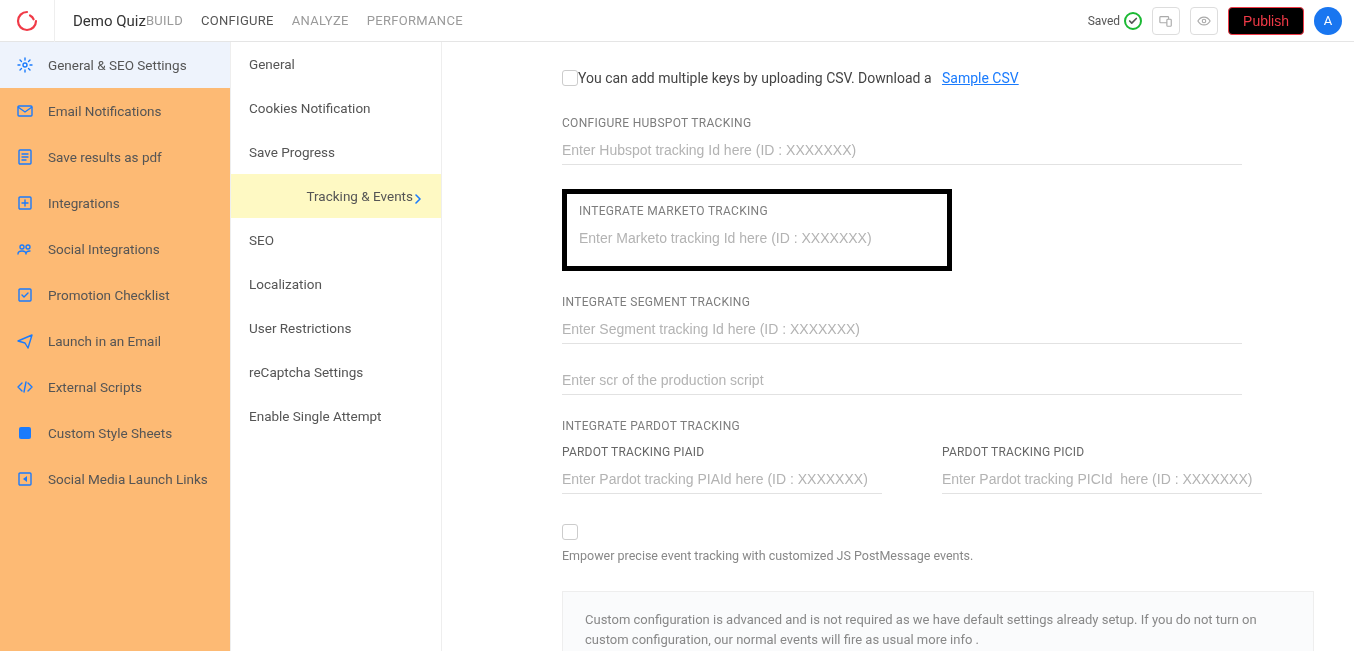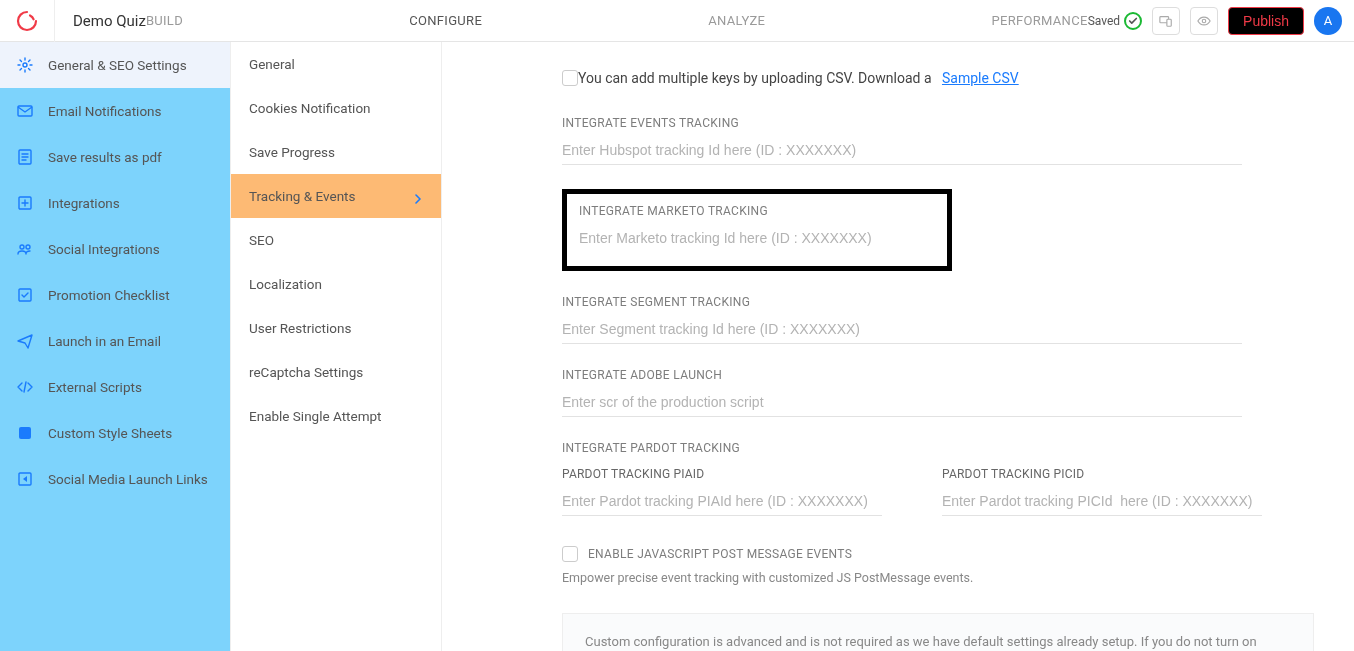--- a/index.html
+++ b/index.html
@@ -17,51 +17,51 @@
   .topbar {
     height: 42px;
     border-bottom: 1px solid #e5e5e5;
     display: flex;
     align-items: center;
     padding: 0 12px 0 0;
   }
   .logo-wrap { width: 55px; display:flex; justify-content:center; align-items:center; height:42px; border-right:1px solid #eee;}
   .logo { width:24px; height:24px; }
   .title-area { padding-left:18px; color:#333; font-size:15px; }
-  .topnav { flex:1; display:flex; justify-content:space-between; gap:18px; }
+  .topnav { flex:1; display:flex; justify-content:flex-start; gap:18px; }
   .topnav span { color:#9a9a9a; font-size:13px; letter-spacing:0.3px; cursor:pointer;}
   .topnav .active { color:#555; }
   .top-right { display:flex; align-items:center; gap:10px; }
   .saved-group { display:flex; align-items:center; gap:4px; color:#555; font-size:12px;}
   .circle-check { width:18px; height:18px; border:2px solid #1bb934; border-radius:50%; display:flex;align-items:center;justify-content:center;}
   .circle-check svg{width:10px;height:10px;stroke:#1bb934;}
   .sq-btn { width:28px; height:28px; border:1px solid #ddd; border-radius:4px; display:flex;align-items:center;justify-content:center;color:#aaa;background:#fff;cursor:pointer;}
   .sq-btn svg{width:14px;height:14px;}
   .publish-btn { border:1px solid #f03a47; color:#f03a47; background:#000000; padding:5px 14px; border-radius:4px; font-size:14px; cursor:pointer;}
   .avatar { width:28px; height:28px; border-radius:50%; background:#1976f0; color:#fff; display:flex;align-items:center;justify-content:center; font-size:13px;}
 
   
   .cols { display:flex; height:609px; }
-  .side1 { width:231px; border-right:1px solid #eee; background:#7dd3fc; overflow:hidden;}
+  .side1 { width:231px; border-right:1px solid #eee; background:#fdba74; overflow:hidden;}
   .side2 { width:211px; border-right:1px solid #eee; background:#fff; }
   .main  { flex:1; background:#fff; overflow:hidden; position:relative;}
 
   .side1-item {
     display:flex; align-items:center; gap:14px;
     padding:14px 16px; color:#555; font-size:13.5px; cursor:pointer;
   }
   .side1-item.active { background:#eef3fc; }
   .side1-item .ico { width:18px; height:18px; color:#1a7bfd; display:flex;align-items:center;justify-content:center;}
   .side1-item .ico svg{width:16px;height:16px;}
 
   .side2-item {
     display:flex; align-items:center; justify-content:space-between;
     padding:14px 18px; color:#555; font-size:13.5px; cursor:pointer;
   }
-  .side2-item.active { background:#fdba74; }
+  .side2-item.active { background:#fef9c3;justify-content:flex-end; }
   .chev { width:10px;height:10px; color:#1a7bfd;}
   .chev svg{width:10px;height:10px;}
 
   
   .content { padding: 22px 40px 40px 120px; }
   .csvrow { display:flex; align-items:center; margin-bottom:30px; margin-top:6px;}
   .chk { width:16px;height:16px;border:1px solid #ccc;border-radius:3px; background:#fff; flex-shrink:0;}
   .csvrow .txt { color:#444; font-size:14px;}
   .link { color:#1a7bfd; text-decoration:underline; cursor:pointer;}
 
@@ -269,54 +269,52 @@
 
       <div class="csvrow">
         <span class="chk"></span>
         <span class="txt">
            <span>You can add multiple keys by uploading CSV. Download a</span>
            &nbsp;&nbsp;<a class="link">Sample CSV</a>
         </span>
       </div>
 
       <div class="field-block" style="width:680px;">
-        <div class="field-label">INTEGRATE EVENTS TRACKING</div>
+        <div class="field-label">CONFIGURE HUBSPOT TRACKING</div>
         <input class="ti" placeholder="Enter Hubspot tracking Id here (ID : XXXXXXX)" style="">
       </div>
 
       <div class="highlighted">
         <div class="field-label">INTEGRATE MARKETO TRACKING</div>
         <input class="ti" placeholder="Enter Marketo tracking Id here (ID : XXXXXXX)" style="">
       </div>
 
       <div class="field-block" style="width:680px;">
         <div class="field-label">INTEGRATE SEGMENT TRACKING</div>
         <input class="ti" placeholder="Enter Segment tracking Id here (ID : XXXXXXX)" style="">
       </div>
 
       <div class="field-block" style="width:680px;">
-        <div class="field-label">INTEGRATE ADOBE LAUNCH</div>
         <input class="ti" placeholder="Enter scr of the production script" style="">
       </div>
 
       <div class="field-label" style="margin-bottom:12px;">INTEGRATE PARDOT TRACKING</div>
       <div class="twocol" style="width:700px;align-items:center;">
         <div>
           <div class="field-label small">PARDOT TRACKING PIAID</div>
           <input class="ti" placeholder="Enter Pardot tracking PIAId here (ID : XXXXXXX)" style="">
         </div>
         <div>
           <div class="field-label small">PARDOT TRACKING PICID</div>
           <input class="ti" placeholder="Enter Pardot tracking PICId  here (ID : XXXXXXX)" style="">
         </div>
       </div>
 
       <div class="js-row">
         <span class="chk"></span>
-        <span class="field-label" style="margin:0;">ENABLE JAVASCRIPT POST MESSAGE EVENTS</span>
       </div>
       <div class="js-desc">Empower precise event tracking with customized JS PostMessage events.</div>
 
       <div class="infobox">
         <span>Custom configuration is advanced and is not required as we have default settings already setup. If you do not turn on custom configuration, our normal events will fire as usual more info </span>.
       </div>
 
     </div>
   </div>
 </div>

